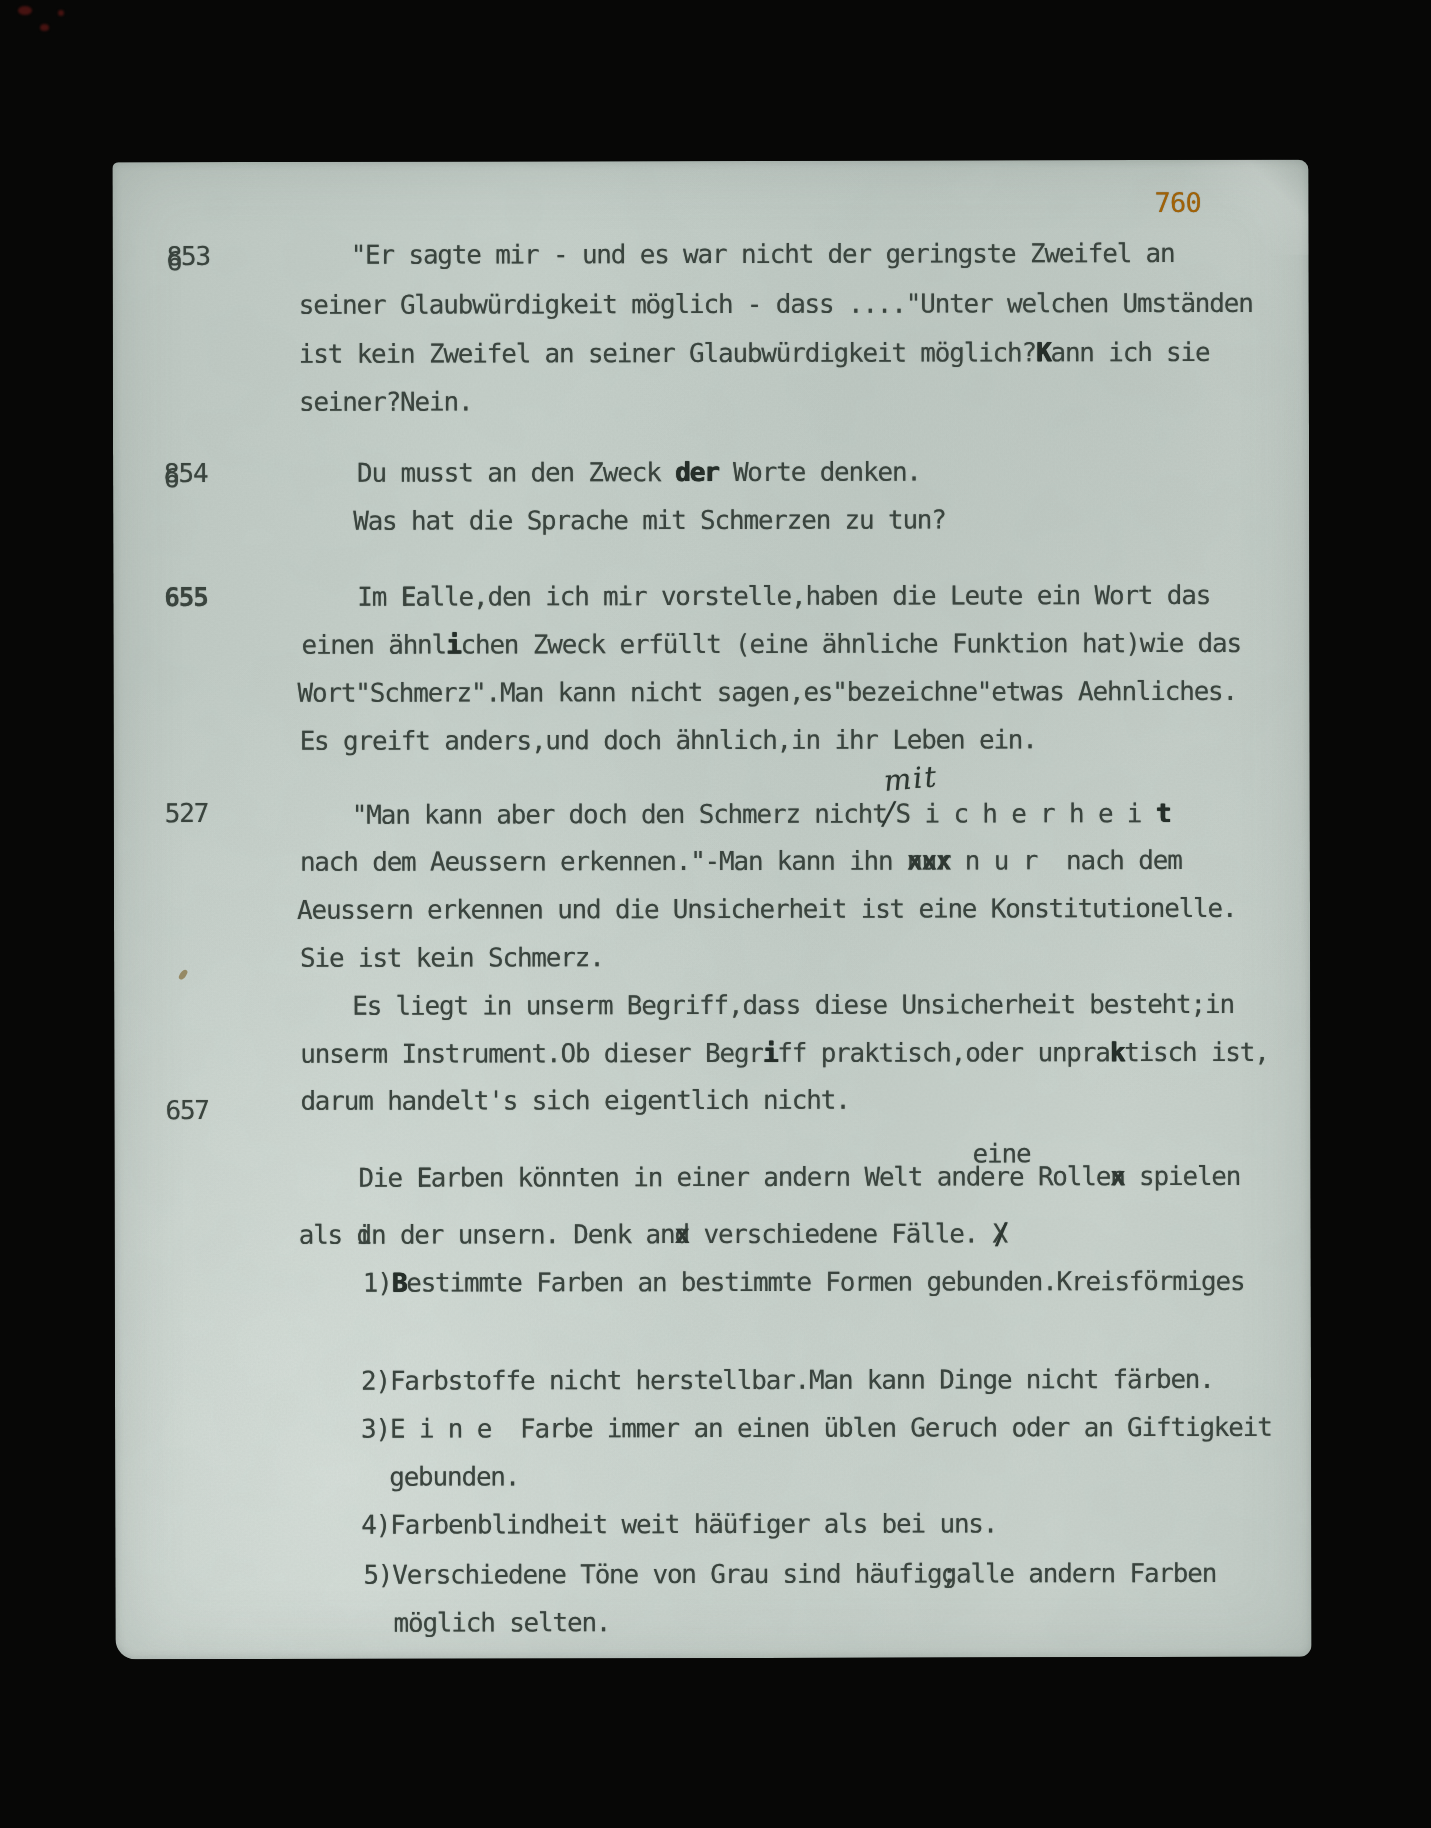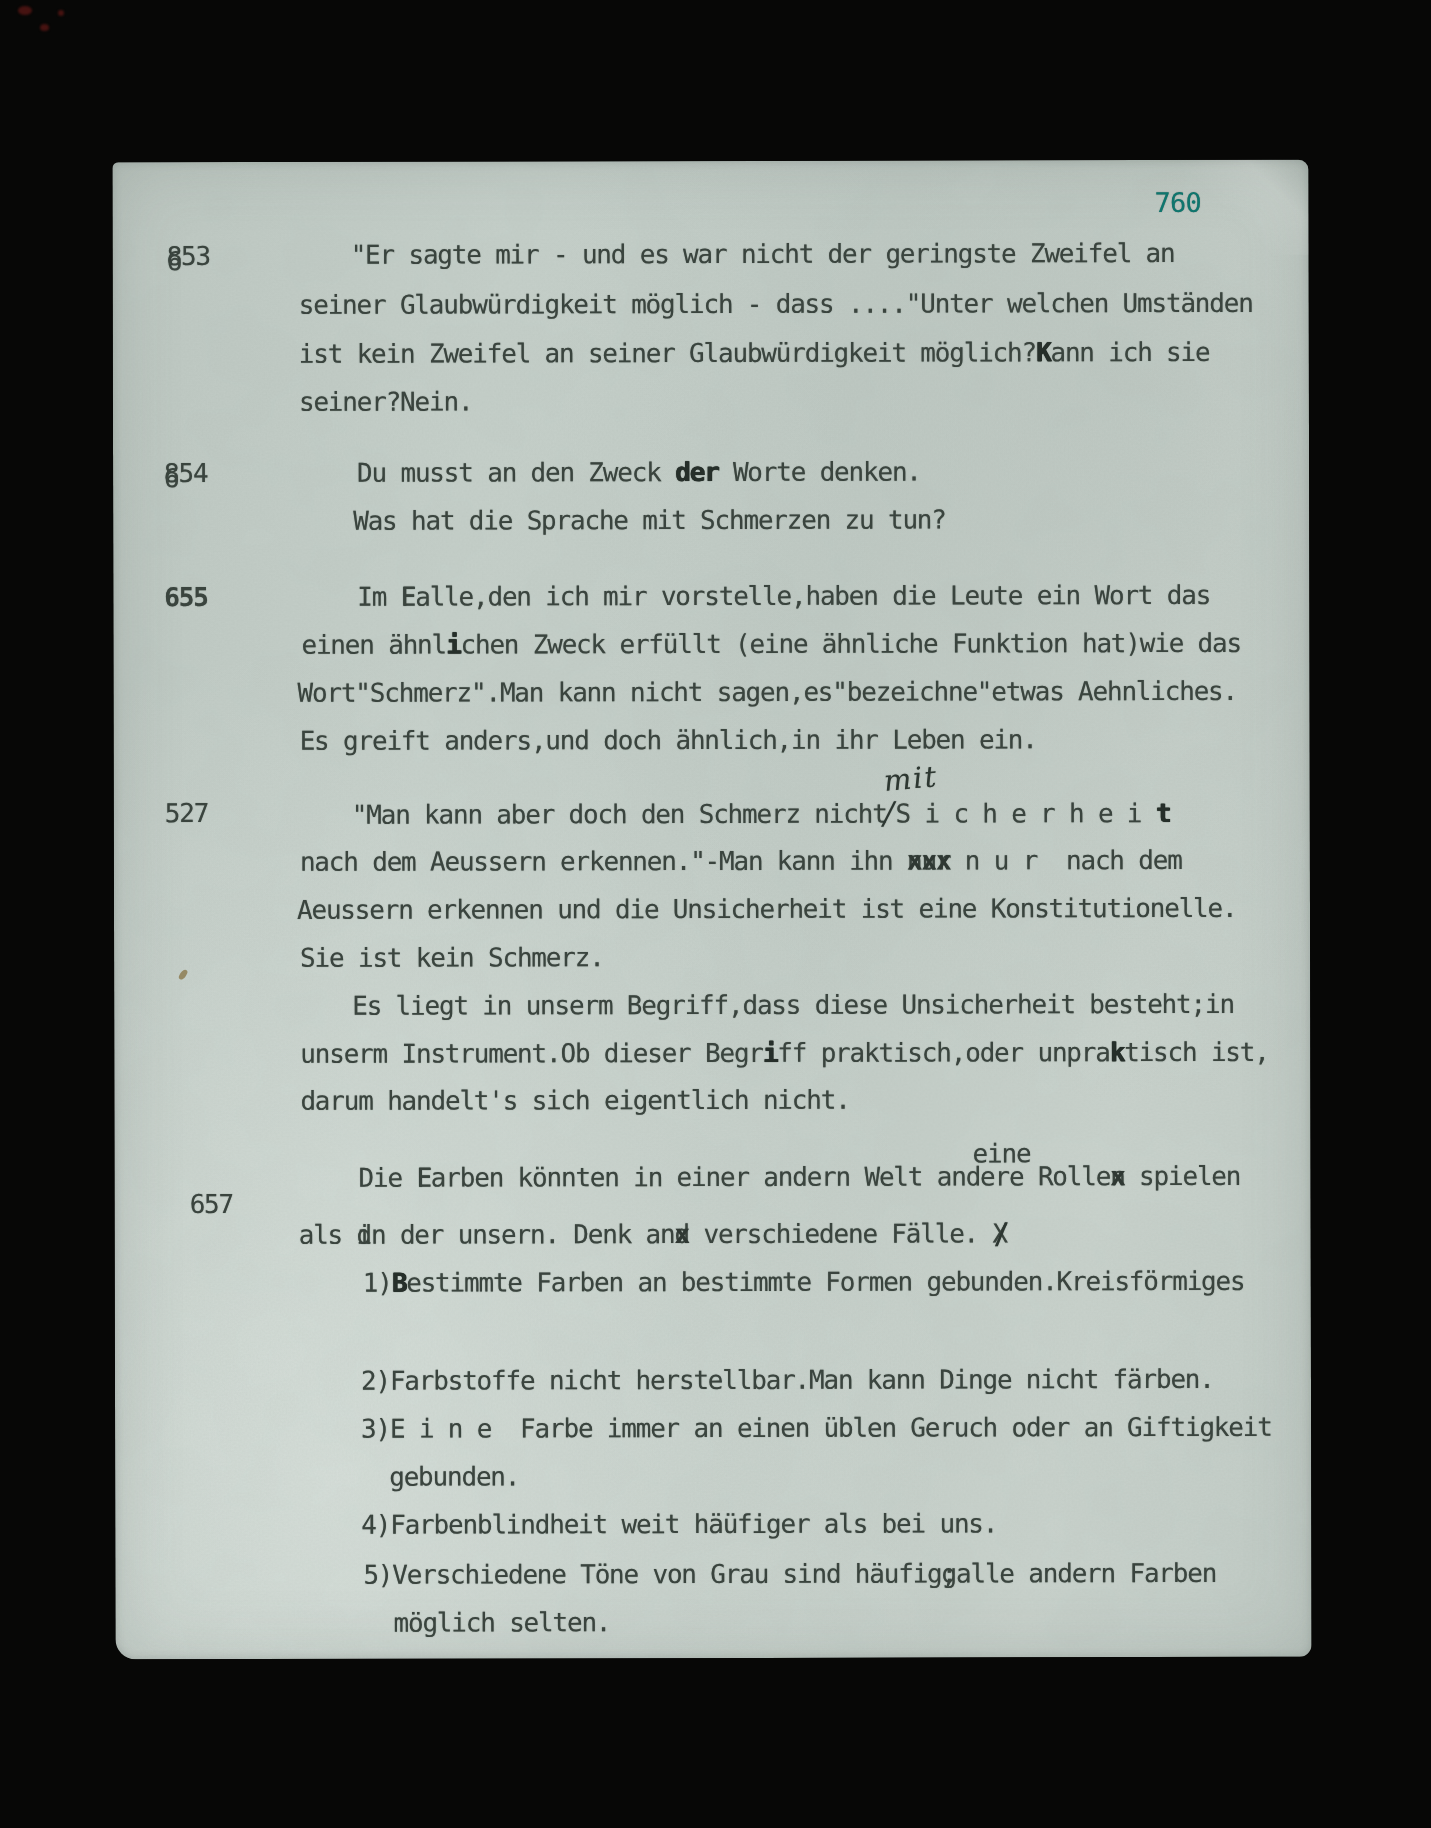--- a/index.html
+++ b/index.html
@@ -24,21 +24,21 @@
     background:linear-gradient(225deg, rgba(125,136,130,0.22) 0%, rgba(255,255,255,0.10) 28%, rgba(255,255,255,0) 60%);
     border-radius:0 10px 0 0;pointer-events:none;
   }
   #text-layer{position:absolute;inset:0;}
   .tl{
     position:absolute;white-space:pre;
     font-size:26px;line-height:30px;letter-spacing:-1.2px;
     color:#3a443e;
     text-shadow:0 0 1px rgba(46,56,51,0.55);
   }
-  .pagenum{position:absolute;left:1156px;top:188px;font-size:27px;letter-spacing:-0.8px;color:#0f766e;text-shadow:0 0 1px rgba(40,50,45,0.5);}
+  .pagenum{position:absolute;left:1156px;top:188px;font-size:27px;letter-spacing:-0.8px;color:#a16207;text-shadow:0 0 1px rgba(40,50,45,0.5);}
   .rt{font-weight:bold;color:#262f2a;text-shadow:0.7px 0 #262f2a, 0 0 1px #262f2a;}
   .ot{position:relative;display:inline-block;}
   .ot .ov{position:absolute;left:0;top:0;}
   .ov.slash{color:#2c3631;transform:translateX(1px) scaleY(1.12);font-weight:bold;}
   .ov.xch{color:#2f3833;font-weight:bold;}
   .caret{
     display:inline-block;width:9px;overflow:visible;
     font-family:"DejaVu Serif",serif;font-style:italic;font-size:31px;line-height:30px;
     color:#2d3732;transform:translate(-3px,1px);letter-spacing:0;
   }
@@ -90,21 +90,21 @@
       <div class="tl" style="left: 298px; top: 677px;">Wort"Schmerz".Man kann nicht sagen,es"bezeichne"etwas Aehnliches.</div>
       <div class="tl" style="left: 300px; top: 725px;">Es greift anders,und doch ähnlich,in ihr Leben ein.</div>
       <div class="tl" style="left: 165px; top: 797px;">527</div>
       <div class="tl" style="left: 352px; top: 797px;">"Man kann aber doch den Schmerz nicht<span class="caret">/</span>S i c h e r h e i <span class="rt">t</span></div>
       <div class="tl" style="left: 300px; top: 846px;">nach dem Aeussern erkennen."-Man kann ihn <span class="ot"><span>n</span><span class="ov xch">x</span></span><span class="ot"><span>u</span><span class="ov xch">x</span></span><span class="ot"><span>r</span><span class="ov xch">x</span></span> n u r  nach dem</div>
       <div class="tl" style="left: 297px; top: 894px;">Aeussern erkennen und die Unsicherheit ist eine Konstitutionelle.</div>
       <div class="tl" style="left: 300px; top: 942px;">Sie ist kein Schmerz.</div>
       <div class="tl" style="left: 352px; top: 990px;">Es liegt in unserm Begriff,dass diese Unsicherheit besteht;in</div>
       <div class="tl" style="left: 300px; top: 1038px;">unserm Instrument.Ob dieser Begr<span class="rt">i</span>ff praktisch,oder unpra<span class="rt">k</span>tisch ist,</div>
       <div class="tl" style="left: 300px; top: 1085px;">darum handelt's sich eigentlich nicht.</div>
-      <div class="tl" style="left: 165px; top: 1188px; margin-left: 24px;">657</div>
+      <div class="tl" style="left: 165px; top: 1094px;">657</div>
       <div class="tl" style="left: 972px; top: 1139px;">eine</div>
       <div class="tl" style="left: 358px; top: 1162px;">Die <span class="ot"><span>E</span><span class="ov">F</span></span>arben könnten in einer andern Welt andere Rolle<span class="ot"><span>n</span><span class="ov xch">x</span></span> spielen</div>
       <div class="tl" style="left: 298px; top: 1219px;">als <span class="ot"><span>d</span><span class="ov">i</span></span>n der unsern. Denk an<span class="ot"><span>d</span><span class="ov xch">x</span></span> verschiedene Fälle. <span class="ot"><span>X</span><span class="ov slash">/</span></span></div>
       <div class="tl" style="left: 362px; top: 1267px;">1)<span class="rt">B</span>estimmte Farben an bestimmte Formen gebunden.Kreisförmiges</div>
       <div class="tl" style="left: 360px; top: 1365px;">2)Farbstoffe nicht herstellbar.Man kann Dinge nicht färben.</div>
       <div class="tl" style="left: 360px; top: 1413px;">3)E i n e  Farbe immer an einen üblen Geruch oder an Giftigkeit</div>
       <div class="tl" style="left: 388px; top: 1461px;">gebunden.</div>
       <div class="tl" style="left: 360px; top: 1509px;">4)Farbenblindheit weit häüfiger als bei uns.</div>
       <div class="tl" style="left: 362px; top: 1559px;">5)Verschiedene Töne von Grau sind häufig<span class="ot"><span>g</span><span class="ov">;</span></span>alle andern Farben</div>
       <div class="tl" style="left: 392px; top: 1607px;">möglich selten.</div>

